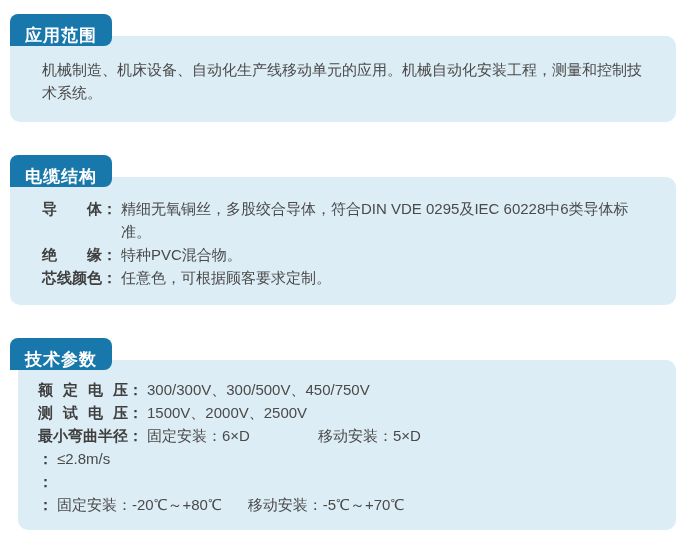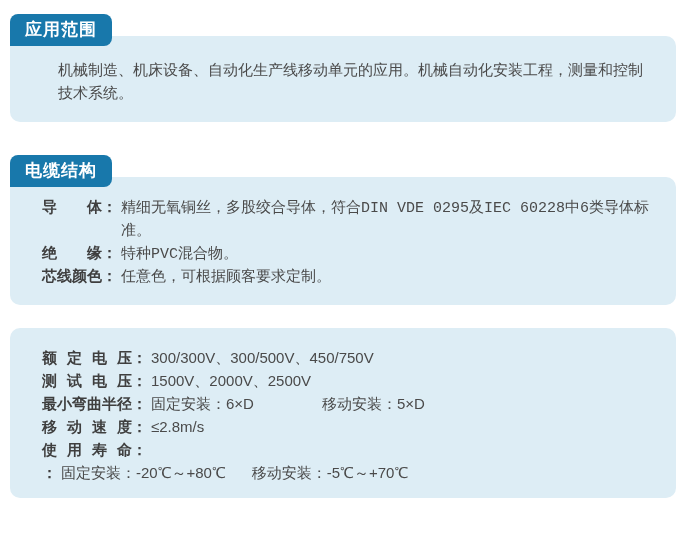--- a/index.html
+++ b/index.html
@@ -11,35 +11,35 @@
   }
   .page { position: relative; width: 687px; height: 546px; padding-top: 14px; }
   .section { margin-left: 10px; width: 666px; }
   .section + .section { margin-top: 33px; }
   .tab {
     position: relative; z-index: 2;
     display: inline-block;
     background: var(--tab-bg, #1878ab);
     color: var(--tab-text, #ffffff);
     font-size: 17px; font-weight: bold;
-    line-height: 20px; padding: 6px 15px;
+    line-height: 20px; padding: 12px 15px;
     height: 32px;
     border-radius: 8px 8px 8px 0;
     letter-spacing: 1px;
   }
   .panel {
     position: relative; z-index: 1;
     margin-top: -10px;
     background: var(--panel-bg, #ddedf5);
     border-radius: 10px;
     font-size: 15px; line-height: 23px;
   }
-  .panel.p1 { padding: 22px 26px 18px 48px; }
-  .panel.p2 { padding: 20px 18px 16px 32px; font-family: Liberation Mono, monospace; }
-  .panel.p3 { padding: 18px 20px 14px 32px; }
+  .panel.p1 { padding: 22px 26px 18px 32px; }
+  .panel.p2 { padding: 20px 18px 16px 32px; }
+  .panel.p3 { padding: 18px 20px 14px 20px; margin-left: 8px; }
   .row { display: flex; align-items: flex-start; }
   .label {
     flex: none; font-weight: bold;
     text-align: justify; text-align-last: justify;
     color: #3f3f3f;
   }
   .sec2 .label { width: 60px; }
   .sec3 .label { width: 90px; }
   .colon { flex: none; font-weight: bold; margin-right: 4px; color: #3f3f3f; }
   .value { flex: 1; }
@@ -74,43 +74,42 @@
       </div>
       <div class="row">
         <span class="label">芯线颜色</span>
         <span class="colon">：</span>
         <span class="value">任意色，可根据顾客要求定制。</span>
       </div>
     </div>
   </section>
 
   <section class="section sec3">
+    <div class="tab">技术参数</div>
     <div class="panel p3">
       <div class="row">
         <span class="label">额定电压</span>
         <span class="colon">：</span>
         <span class="value">300/300V、300/500V、450/750V</span>
       </div>
       <div class="row">
         <span class="label">测试电压</span>
         <span class="colon">：</span>
         <span class="value">1500V、2000V、2500V</span>
       </div>
       <div class="row">
         <span class="label">最小弯曲半径</span>
         <span class="colon">：</span>
         <span class="value"><span class="value2">固定安装：6×D</span><span class="value2 gap-wide">移动安装：5×D</span></span>
       </div>
       <div class="row">
-        <span class="label">移动速度</span>
         <span class="colon">：</span>
         <span class="value">≤2.8m/s</span>
       </div>
       <div class="row">
-        <span class="label">使用寿命</span>
         <span class="colon">：</span>
       </div>
       <div class="row">
         <span class="colon">：</span>
         <span class="value"><span class="value2">固定安装：-20℃～+80℃</span><span class="value2 gap-narrow">移动安装：-5℃～+70℃</span></span>
       </div>
     </div>
   </section>
 
 </div>

